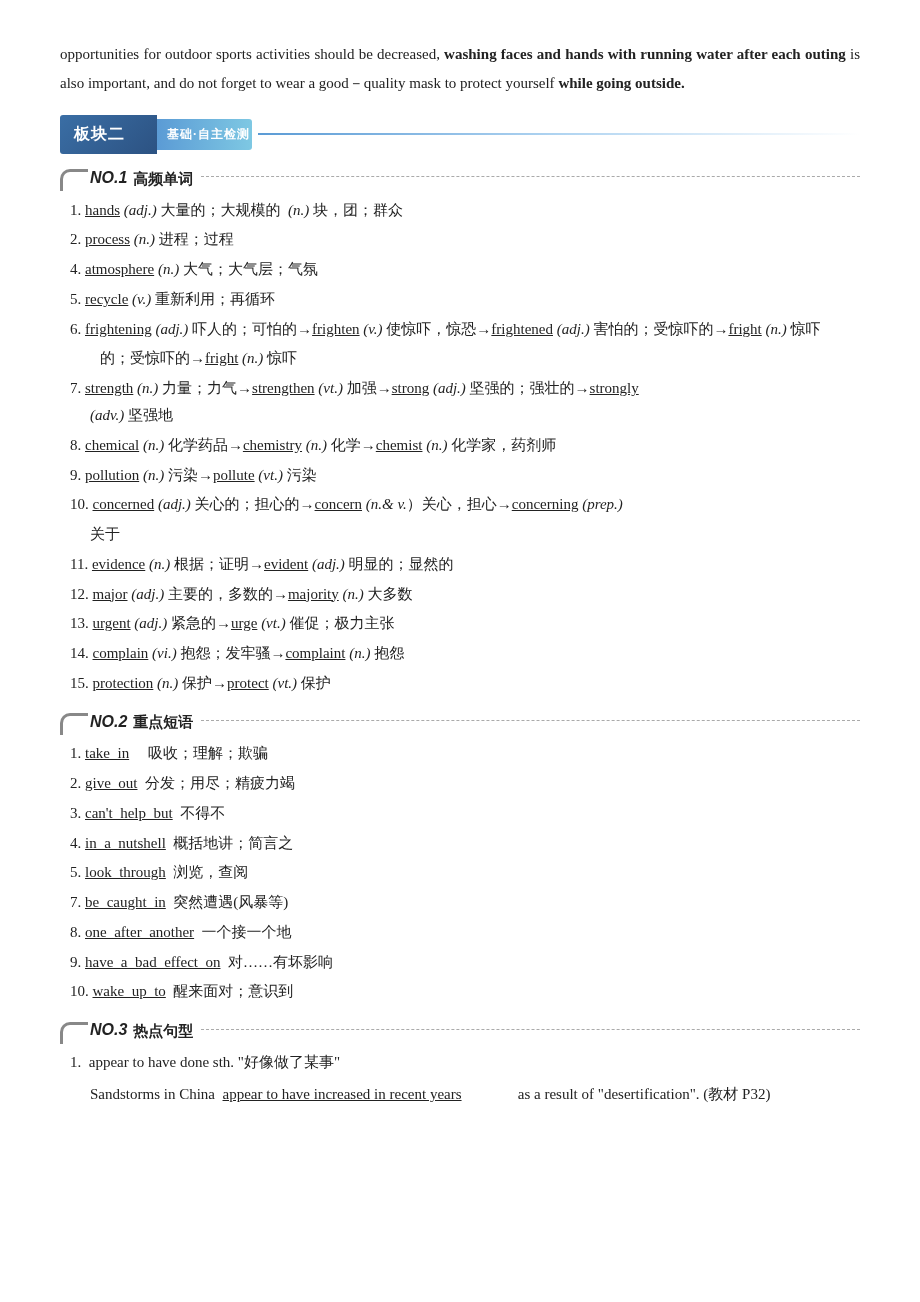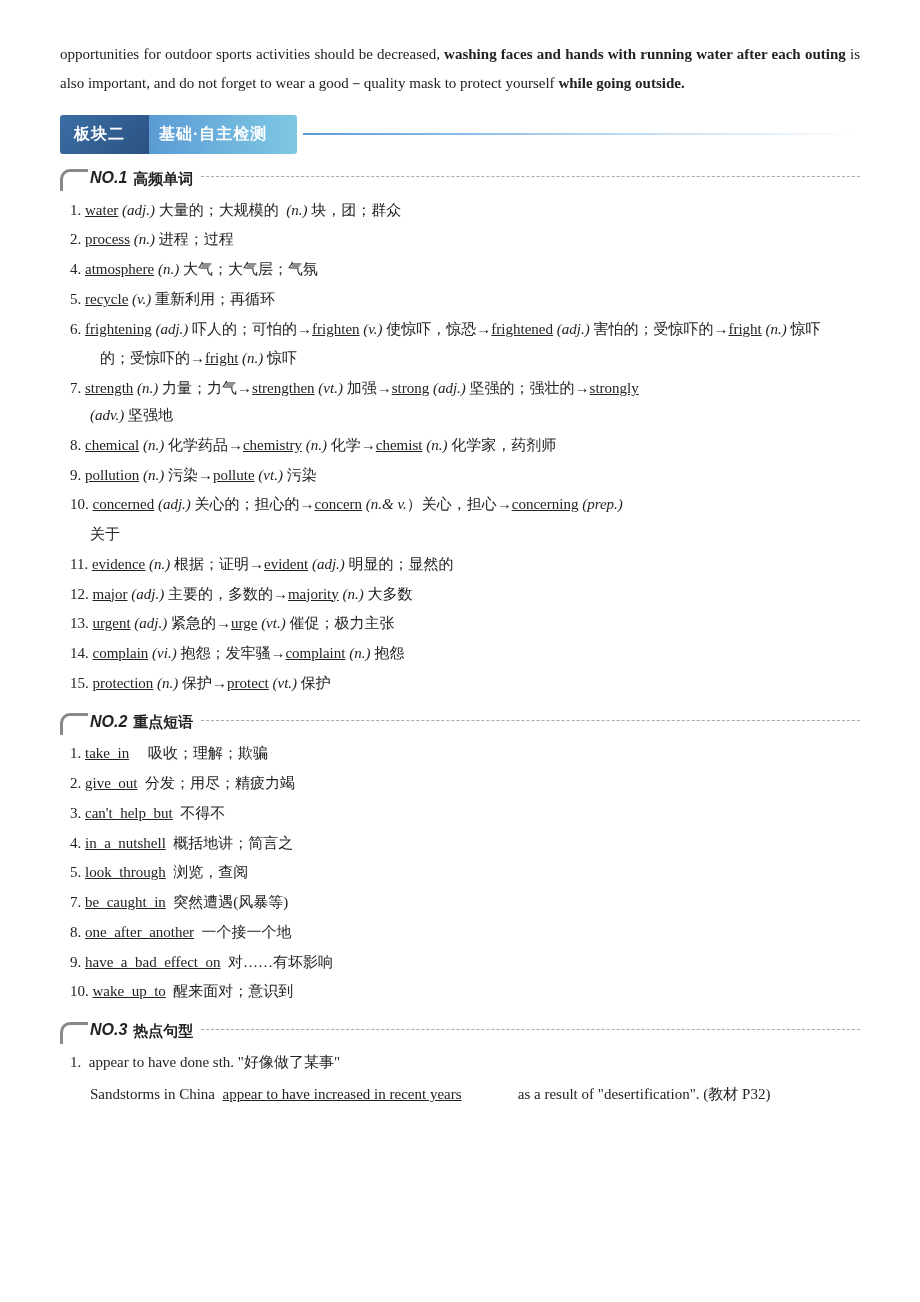--- a/index.html
+++ b/index.html
@@ -23,31 +23,31 @@
       display: flex;
       align-items: center;
       margin-bottom: 10px;
       margin-top: 4px;
     }
     .section-header-box {
       background: linear-gradient(135deg, #3a6ea5 0%, #2c5282 100%);
       color: #fff;
       font-weight: bold;
       font-size: 16px;
-      padding: 5px 24px 5px 14px;
+      padding: 5px 32px 5px 14px;
       border-radius: 3px 0 0 3px;
       font-family: "STXihei", "微软雅黑", sans-serif;
       letter-spacing: 1px;
     }
     .section-header-sub {
       background: linear-gradient(90deg, #5b9bd5 0%, #7ec8e3 100%);
       color: #fff;
       font-weight: bold;
-      font-size: 16px;
-      padding: 5px 30px 5px 10px;
+      font-size: 12px;
+      padding: 5px 2px 5px 10px;
       border-radius: 0 3px 3px 0;
       font-family: "STXihei", "微软雅黑", sans-serif;
       letter-spacing: 1px;
     }
     .section-divider {
       flex: 1;
       height: 2px;
       background: linear-gradient(90deg, #5b9bd5, #b0d4f1, transparent);
       margin-left: 6px;
     }
@@ -135,21 +135,21 @@
 
 <div class="no-heading">
   <div class="no-curve"></div>
   <span class="no-label">NO.1</span>
   <span class="no-title">高频单词</span>
   <div class="no-dots"></div>
 </div>
 
 <ul class="vocab-list">
   <li>
-    <span>1. <span class="underline">water</span> <span class="italic">(adj.)</span> 大量的；大规模的 &nbsp;<span class="italic">(n.)</span> 块，团；群众</span>
+    <span>1. <span class="underline">hands</span> <span class="italic">(adj.)</span> 大量的；大规模的 &nbsp;<span class="italic">(n.)</span> 块，团；群众</span>
   </li>
   <li>
     <span>2. <span class="underline">process</span> <span class="italic">(n.)</span> 进程；过程</span>
   </li>
   <li>
     <span>4. <span class="underline">atmosphere</span> <span class="italic">(n.)</span> 大气；大气层；气氛</span>
   </li>
   <li>
     <span>5. <span class="underline">recycle</span> <span class="italic">(v.)</span> 重新利用；再循环</span>
   </li>

